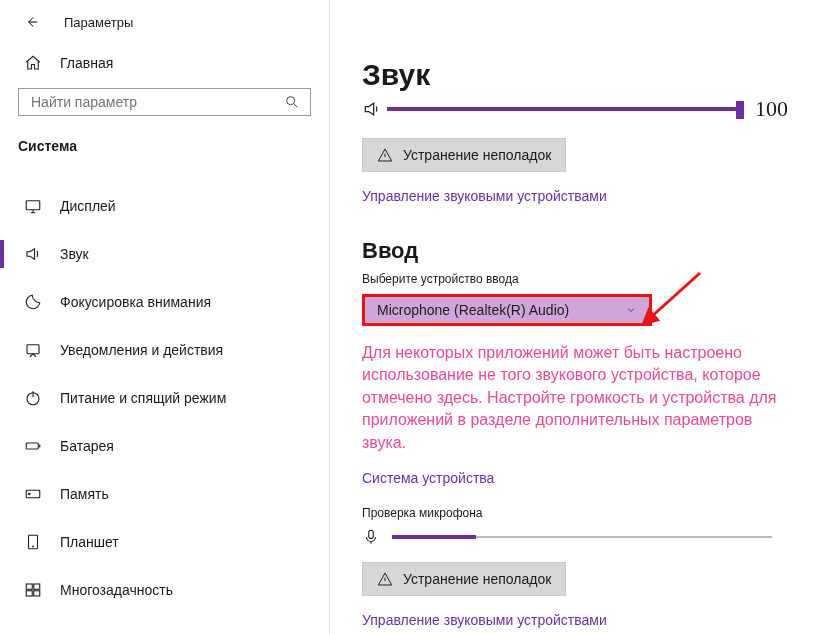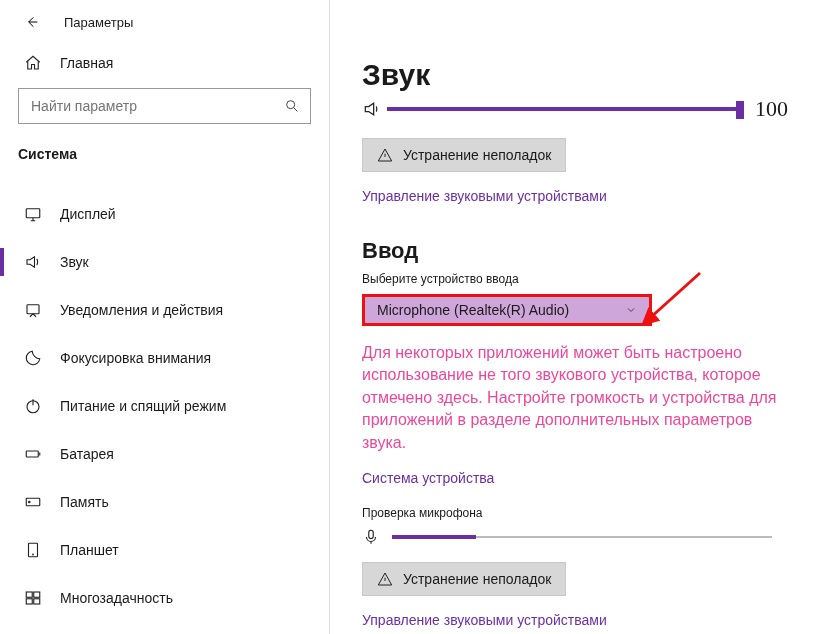--- a/index.html
+++ b/index.html
@@ -41,21 +41,21 @@
   .home-row {
     display: flex;
     align-items: center;
     gap: 18px;
     padding: 14px 18px 12px 24px;
   }
   .home-row .icon { width: 18px; }
   .home-row span { font-size: 14px; }
   .search-box {
     margin: 4px 18px 18px 18px;
-    height: 36px;
+    height: 28px;
     border: 1px solid #999;
     display: flex;
     align-items: center;
     padding: 0 10px;
   }
   .search-box input {
     flex: 1;
     border: 0;
     outline: 0;
     font-size: 14px;
@@ -238,30 +238,30 @@
       </div>
       <div class="nav-item active">
         <svg class="icon" viewBox="0 0 24 24" fill="none" stroke="#222" stroke-width="1.5">
             <path d="M4 9v6h4l6 4V5l-6 4H4z"></path>
             <path d="M17 8c1.5 1.5 1.5 6.5 0 8"></path>
           </svg>
         <span>Звук</span>
       </div>
       <div class="nav-item">
         <svg class="icon" viewBox="0 0 24 24" fill="none" stroke="#222" stroke-width="1.5">
+            <path d="M21 13A9 9 0 1 1 11 3c0 5 5 10 10 10z"></path>
+          </svg>
+        <span>Фокусировка внимания</span>
+      </div>
+      <div class="nav-item">
+        <svg class="icon" viewBox="0 0 24 24" fill="none" stroke="#222" stroke-width="1.5">
             <rect x="4" y="5" width="16" height="12" rx="1"></rect>
             <path d="M8 21l4-4 4 4"></path>
           </svg>
         <span>Уведомления и действия</span>
-      </div>
-      <div class="nav-item">
-        <svg class="icon" viewBox="0 0 24 24" fill="none" stroke="#222" stroke-width="1.5">
-            <path d="M21 13A9 9 0 1 1 11 3c0 5 5 10 10 10z"></path>
-          </svg>
-        <span>Фокусировка внимания</span>
       </div>
       <div class="nav-item">
         <svg class="icon" viewBox="0 0 24 24" fill="none" stroke="#222" stroke-width="1.5">
             <circle cx="12" cy="13" r="8"></circle>
             <path d="M12 3v8"></path>
           </svg>
         <span>Питание и спящий режим</span>
       </div>
       <div class="nav-item">
         <svg class="icon" viewBox="0 0 24 24" fill="none" stroke="#222" stroke-width="1.5">

